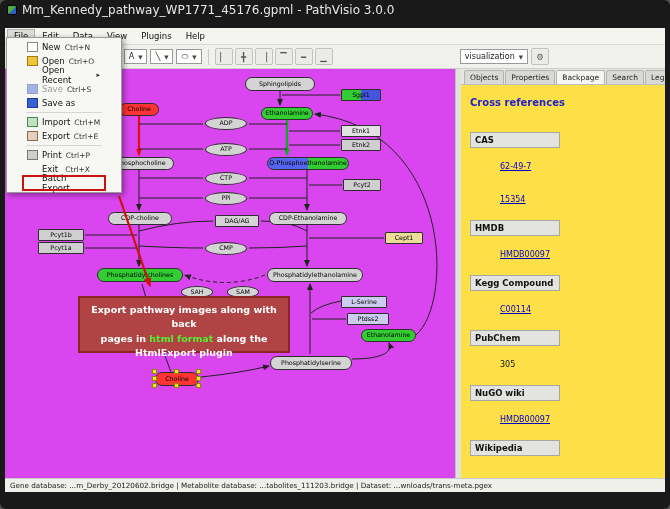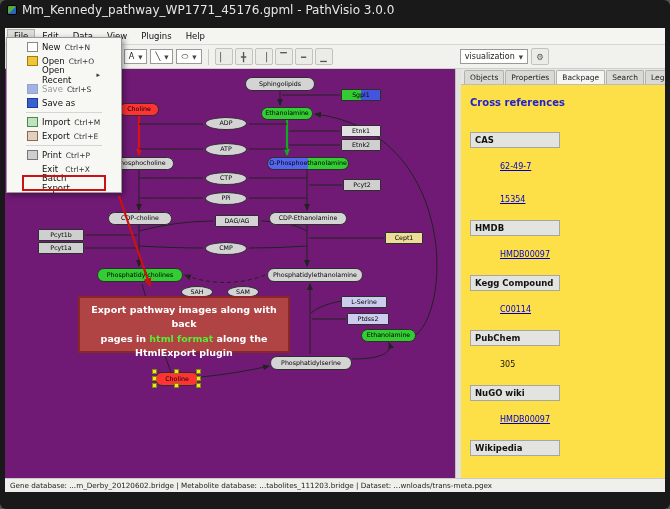--- a/index.html
+++ b/index.html
@@ -24,21 +24,21 @@
   .tb-label { margin-right:2px; }
   .combo { height:15px; background:#fff; border:1px solid #9a9a96; display:flex;
            align-items:center; padding:0 4px; gap:4px; font-size:8px; }
   .dd { font-size:5.5px; color:#444; }
   .tb-btn { width:18px; height:17px; border:1px solid #c2c2be; background:#ebebe8;
             display:flex; align-items:center; justify-content:center; font-size:8.5px;
             color:#555; border-radius:2px; }
   .tb-sep { width:1px; height:16px; background:#c9c9c5; margin:0 3px; }
   .main { flex:1; display:flex; min-height:0; }
   
-  .canvas { width:451px; background:#701a75; position:relative; overflow:hidden;
+  .canvas { width:451px; background:#d946ef; position:relative; overflow:hidden;
             border-right:1px solid #bfbfbb; flex:none; }
   .edges { position:absolute; left:0; top:0; z-index:1; }
   .node { position:absolute; border:1px solid #2e2e2e; display:flex; align-items:center;
           justify-content:center; font-size:6.3px; line-height:1; white-space:nowrap;
           overflow:hidden; color:#000; z-index:2; }
   .node.rrect { border-radius:7px; }
   .node.ellipse { border-radius:50%; }
   .node.rect { border-radius:1px; }
   .handle { position:absolute; width:5px; height:5px; background:#e9e92c;
             border:1px solid #8a8a00; z-index:4; }

